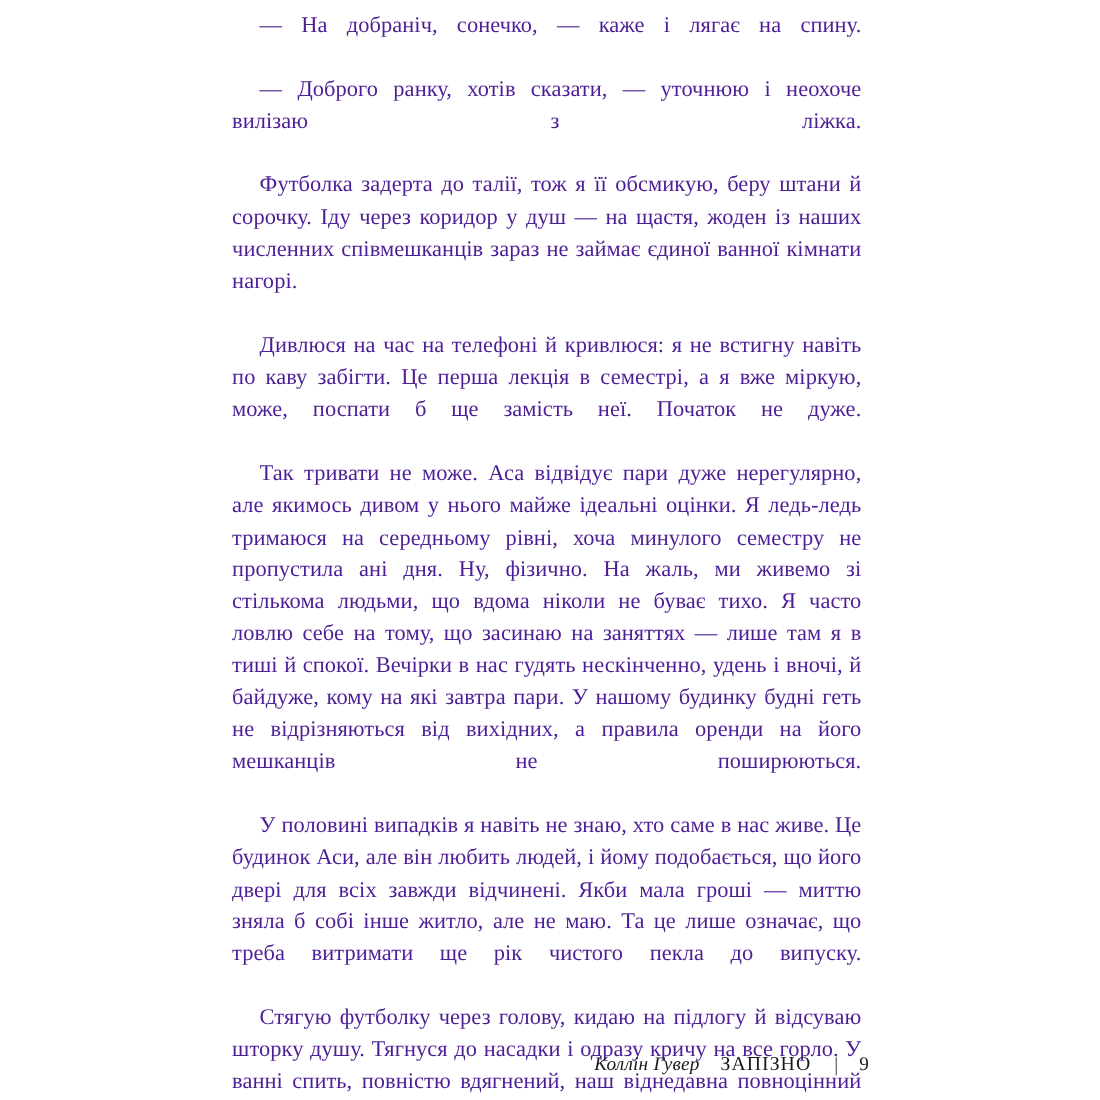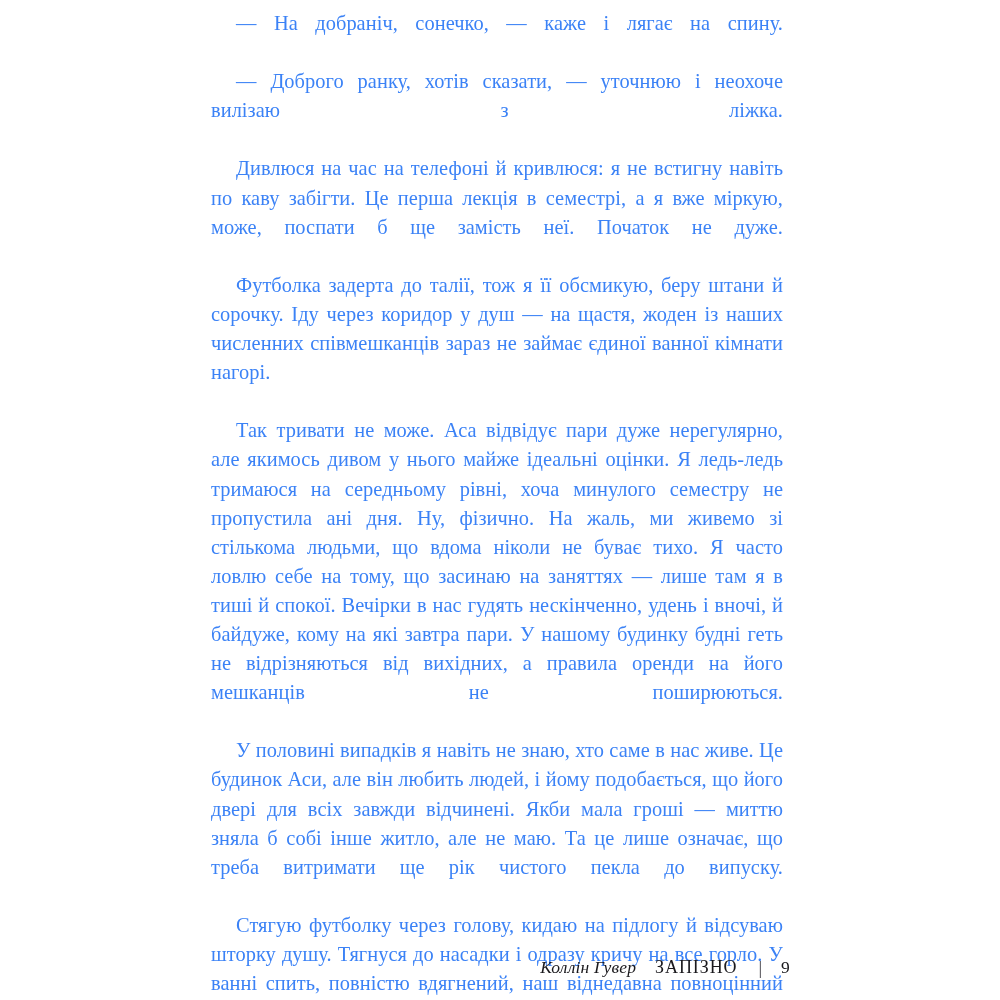--- a/index.html
+++ b/index.html
@@ -27,21 +27,21 @@
     margin: 0;
     text-align: justify;
     text-justify: inter-word;
     font-size: 20.4px;
     line-height: 29.1px;
     text-indent: 25px;
     hyphens: manual;
     -webkit-hyphens: manual;
     word-spacing: 0.2px;
     letter-spacing: 0.05px;
-    color: #3b82f6;
+    color: #4c1d95;
   }
   
   .para::after {
     content: "";
     display: inline-block;
     width: 100%;
   }
   .footer {
     position: absolute;
     left: 211px;
@@ -81,22 +81,22 @@
   }
 </style>
 </head>
 <body>
 
 <div class="page">
 
   <div class="textblock">
     <p class="para">— На добраніч, сонечко, — каже і лягає на спину.</p>
     <p class="para">— Доброго ранку, хотів сказати, — уточнюю і неохоче вилізаю з ліжка.</p>
+    <p class="para">Футболка задерта до талії, тож я її обсмикую, беру штани й сорочку. Іду через коридор у душ — на щастя, жоден із наших численних співмешканців зараз не займає єдиної ванної кімнати нагорі.</p>
     <p class="para">Дивлюся на час на телефоні й кривлюся: я не встигну навіть по каву забігти. Це перша лекція в семестрі, а я вже міркую, може, поспати б ще замість неї. Початок не дуже.</p>
-    <p class="para">Футболка задерта до талії, тож я її обсмикую, беру штани й сорочку. Іду через коридор у душ — на щастя, жоден із наших численних співмешканців зараз не займає єдиної ванної кімнати нагорі.</p>
     <p class="para">Так тривати не може. Аса відвідує пари дуже нерегулярно, але якимось дивом у нього майже ідеальні оцінки. Я ледь-ледь тримаюся на середньому рівні, хоча минулого семестру не пропустила ані дня. Ну, фізично. На жаль, ми живемо зі стількома людьми, що вдома ніколи не буває тихо. Я часто ловлю себе на тому, що засинаю на заняттях — лише там я в тиші й спокої. Вечірки в нас гудять нескінченно, удень і вночі, й байдуже, кому на які завтра пари. У нашому будинку будні геть не відрізняються від вихідних, а правила оренди на його мешканців не поширюються.</p>
     <p class="para">У половині випадків я навіть не знаю, хто саме в нас живе. Це будинок Аси, але він любить людей, і йому подобається, що його двері для всіх завжди відчинені. Якби мала гроші — миттю зняла б собі інше житло, але не маю. Та це лише означає, що треба витримати ще рік чистого пекла до випуску.</p>
     <p class="para">Стягую футболку через голову, кидаю на підлогу й відсуваю шторку душу. Тягнуся до насадки і одразу кричу на все горло. У ванні спить, повністю вдягнений, наш віднедавна повноцінний співмешканець — Далтон.</p>
   </div>
 
   <div class="footer">
     <span class="author">Коллін Гувер</span>
     <span class="title">ЗАПІЗНО</span>
     <span class="divider">|</span>
     <span class="pagenum">9</span>

